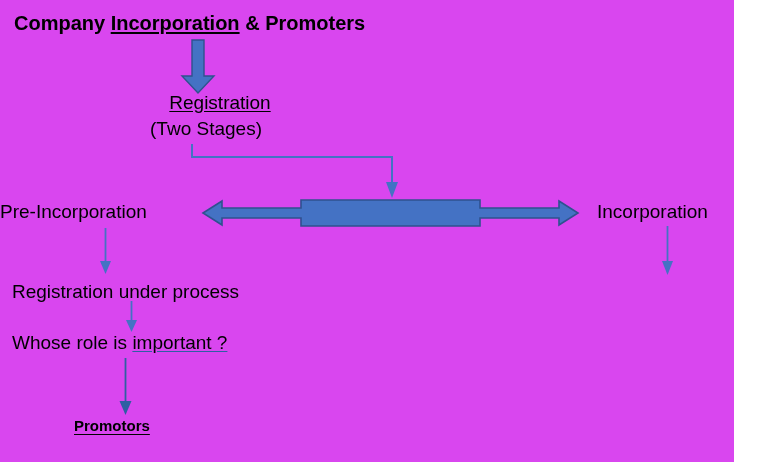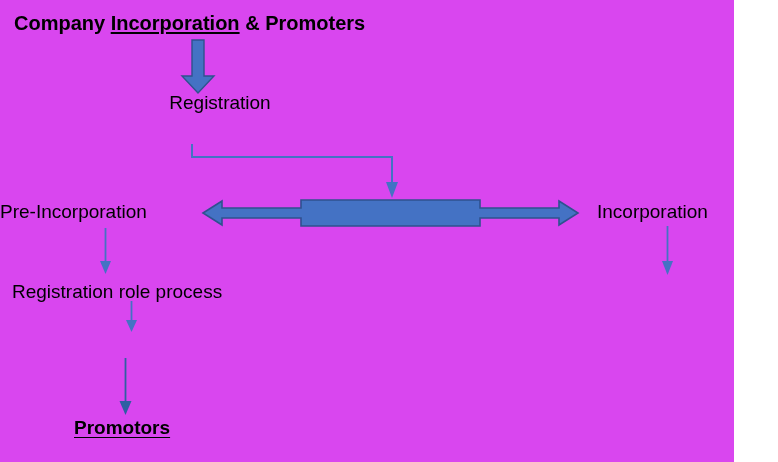--- a/index.html
+++ b/index.html
@@ -34,30 +34,31 @@
     text-underline-offset: 2px;
   }
   .node {
     font-size: 19px;
     font-weight: normal;
   }
   .node-center {
     text-align: center;
   }
   .u-black {
+    text-decoration: underline;
     text-underline-offset: 2px;
     margin-left: 28px;
   }
   .u-blue {
     text-decoration: underline;
     text-decoration-color: #2E5FA3;
     text-underline-offset: 2px;
   }
   .bold-u {
-    font-size: 19px;
+    font-size: 15px;
     font-weight: bold;
     text-decoration: underline;
     text-underline-offset: 3px;
   }
   .shape {
     position: absolute;
   }
   svg { display: block; overflow: visible; }
 </style>
 </head>
@@ -71,20 +72,21 @@
 
   <div class="shape" style="left:178px; top:40px;">
     <svg width="40" height="54" viewBox="0 0 40 54">
       <polygon points="14,0 26,0 26,36 36,36 20,53 4,36 14,36" fill="#4472C4" stroke="#2F528F" stroke-width="1.4"></polygon>
     </svg>
   </div>
 
   <div class="txt node node-center" style="left:131px; top:92px; width:150px; text-align:center;">
     <span class="u-black">Registration</span>
   </div>
+  <div class="txt node" style="left:131px; top:118px; width:150px; text-align:center;">(Two Stages)</div>
 
   <div class="shape" style="left:186px; top:142px;">
     <svg width="220" height="64" viewBox="0 0 220 64">
       <path d="M6,2 L6,15 L206,15 L206,40" fill="none" stroke="#4472C4" stroke-width="2"></path>
       <polygon points="200,40 212,40 206,56" fill="#4472C4"></polygon>
     </svg>
   </div>
 
   <div class="shape" style="left:198px; top:196px;">
     <svg width="390" height="40" viewBox="0 0 390 40">
@@ -104,30 +106,33 @@
     </svg>
   </div>
 
   <div class="shape" style="left:660px; top:226px;">
     <svg width="16" height="52" viewBox="0 0 16 52">
       <path d="M7.5,0 L7.5,36" fill="none" stroke="#4472C4" stroke-width="1.8"></path>
       <polygon points="2,35 13,35 7.5,49" fill="#4472C4"></polygon>
     </svg>
   </div>
 
-  <div class="txt node" style="left:12px; top:281px;">Registration role process</div>
+  <div class="txt node" style="left:12px; top:281px;">Registration under process</div>
 
 
   <div class="shape" style="left:124px; top:301px;">
     <svg width="16" height="34" viewBox="0 0 16 34">
       <path d="M7.5,0 L7.5,20" fill="none" stroke="#4472C4" stroke-width="1.8"></path>
       <polygon points="2,19 13,19 7.5,31" fill="#4472C4"></polygon>
     </svg>
   </div>
 
+  <div class="txt node" style="left:12px; top:332px;">
+    <span>Whose role is </span><span class="u-blue">important ?</span>
+  </div>
 
   <div class="shape" style="left:118px; top:358px;">
     <svg width="16" height="60" viewBox="0 0 16 60">
       <path d="M7.5,0 L7.5,44" fill="none" stroke="#2E5FA3" stroke-width="1.8"></path>
       <polygon points="1.5,43 13.5,43 7.5,57" fill="#2E5FA3"></polygon>
     </svg>
   </div>
 
   <div class="txt bold-u" style="left:74px; top:417px;">Promotors</div>
 

